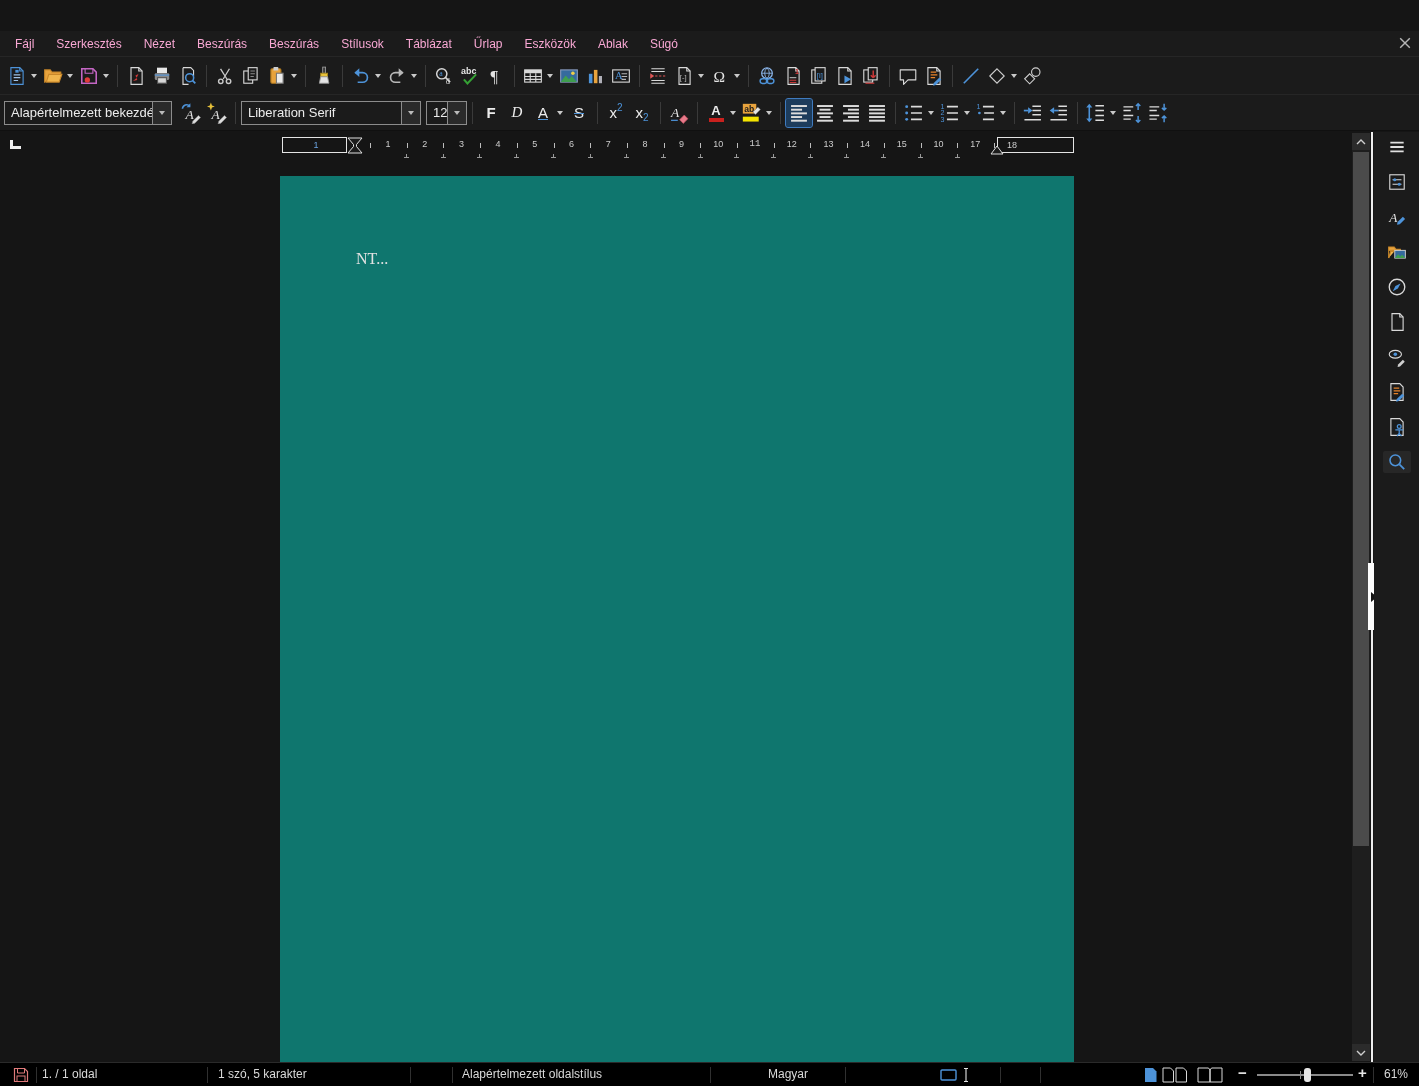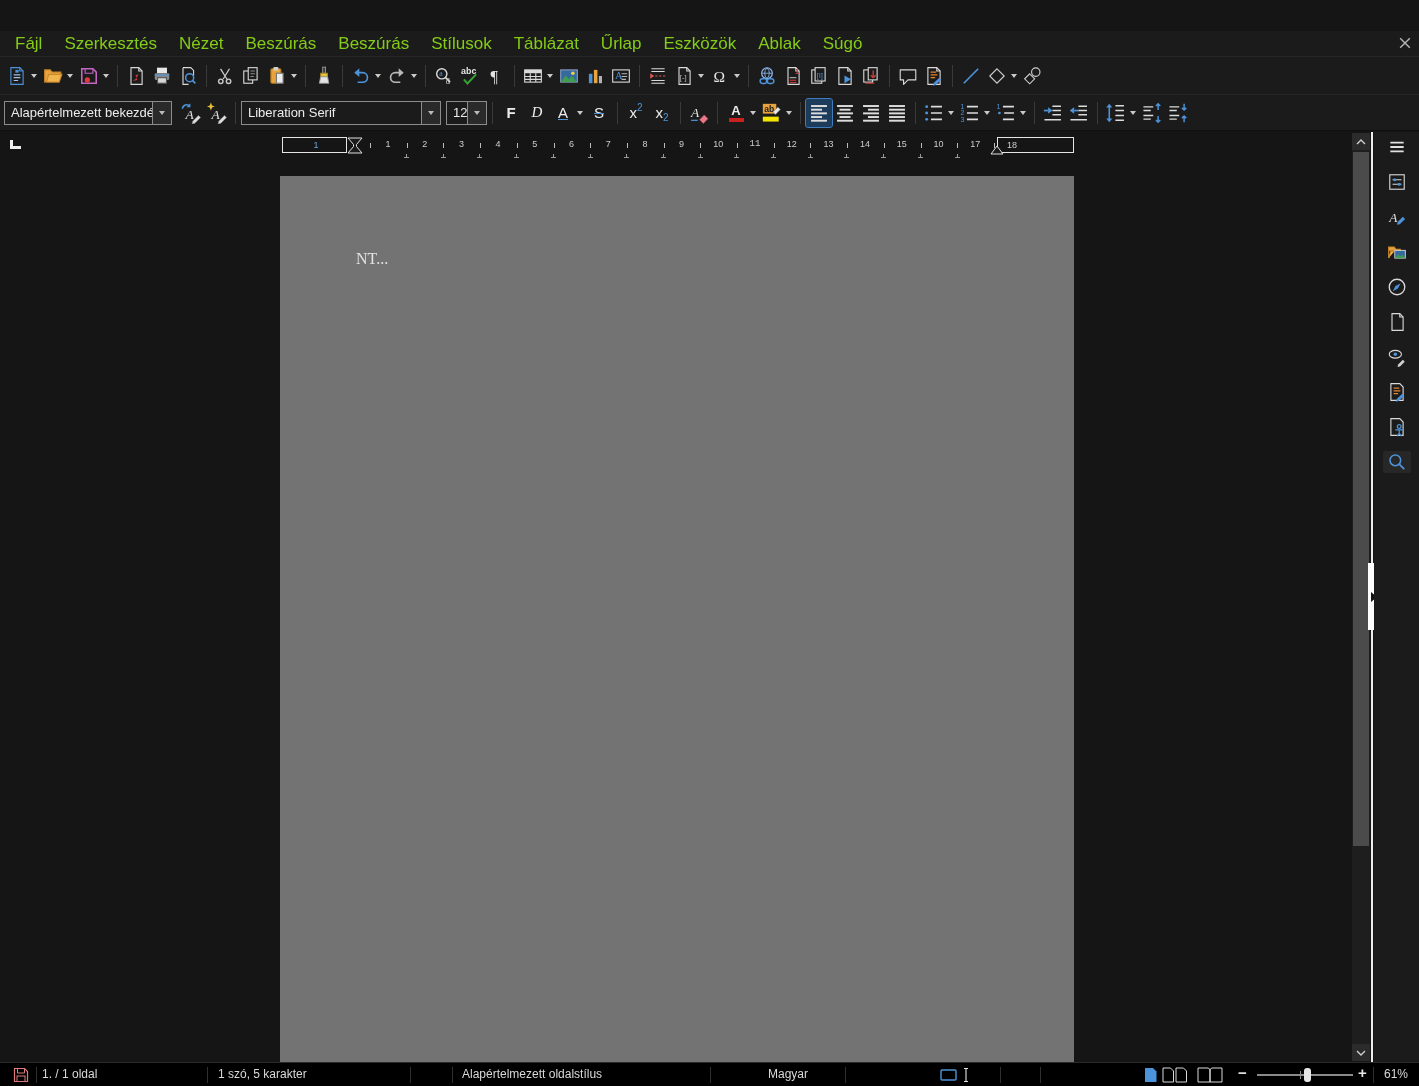--- a/index.html
+++ b/index.html
@@ -6,21 +6,21 @@
   .app{position:relative;width:1419px;height:1086px;background:#151515;overflow:hidden;
        font-family:"Liberation Sans","DejaVu Sans",sans-serif;color:#ddd;}
   
   .titlebar{position:absolute;top:0;left:0;width:100%;height:31px;background:#060606;display:flex;align-items:center;}
   .title-ic{margin-left:8px;}
   .title-text{margin-left:8px;font-size:13px;color:#ececec;}
   .winbtns{margin-left:auto;display:flex;height:31px;}
   .winbtn{width:46px;height:31px;display:flex;align-items:center;justify-content:center;}
   
   .menubar{position:absolute;top:31px;left:0;width:100%;height:25px;background:#1b1b1b;display:flex;align-items:center;padding-left:4px;box-sizing:border-box;}
-  .mitem{padding:3px 11px;font-size:17px;color:#84cc16;text-align:right;}
+  .mitem{padding:3px 11px;font-size:12px;color:#f9a8d4;text-align:right;}
   .menu-close{position:absolute;right:8px;top:6px;}
   
   .tbar{position:absolute;left:0;width:100%;background:#1b1b1b;display:flex;align-items:center;padding:0 4px;box-sizing:border-box;}
   .tb1{top:56px;height:38px;border-top:1px solid #262626;}
   .tb2{top:94px;height:37px;border-top:1px solid #262626;border-bottom:1px solid #101010;}
   .ib{height:28px;min-width:26px;display:flex;align-items:center;justify-content:center;border-radius:2px;}
   .car{width:0;height:0;border-left:3.5px solid transparent;border-right:3.5px solid transparent;border-top:4px solid #c9c9c9;margin:0 3px 0 1px;}
   .sep{width:1px;height:22px;background:#3a3a3a;margin:0 5px;flex:0 0 1px;}
   svg{display:block;}
   
@@ -36,21 +36,21 @@
   
   .workspace{position:absolute;top:132px;left:0;width:1419px;height:930px;background:#151515;}
   .corner-tab{position:absolute;left:10px;top:8px;width:11px;height:9px;border-left:3px solid #efefef;border-bottom:3px solid #efefef;box-sizing:border-box;}
   .ruler{position:absolute;left:282px;top:5px;width:792px;height:17px;}
   .rbox{position:absolute;top:0;height:16px;border:1px solid #e4e4e4;box-sizing:border-box;}
   .rnum{position:absolute;top:2px;width:20px;text-align:center;font-size:9px;color:#cdcdcd;}
   .rtick{position:absolute;top:6px;width:1px;height:5px;background:#bdbdbd;}
   .rtab{position:absolute;bottom:-4px;width:5px;height:4px;}
   .rtab::before{content:"";position:absolute;left:2px;top:0;width:1px;height:3px;background:#9a9a9a;}
   .rtab::after{content:"";position:absolute;left:0;bottom:0;width:100%;height:1px;background:#9a9a9a;}
-  .page{position:absolute;left:280px;top:44px;width:794px;height:886px;background:#737373;}
+  .page{position:absolute;left:280px;top:44px;width:794px;height:886px;background:#0f766e;}
   .doc-text{position:absolute;left:76px;top:74px;font-family:"Liberation Serif","DejaVu Serif",serif;font-size:16px;color:#e2e2e2;}
   
   .vscroll{position:absolute;left:1352px;top:1px;width:18px;height:928px;background:#1e1e1e;}
   .varrow{position:absolute;left:0;width:18px;height:17px;background:#2b2b2b;display:flex;align-items:center;justify-content:center;}
   .vthumb{position:absolute;left:1px;top:19px;width:16px;height:694px;background:#4b4b4b;}
   .vdivider{position:absolute;left:1371px;top:0;width:2px;height:930px;background:#ededed;}
   .sb-handle{position:absolute;left:1368px;top:431px;width:12px;height:67px;background:#fdfdfd;display:flex;align-items:center;justify-content:center;}
   .sb-handle .tri{width:0;height:0;border-top:5px solid transparent;border-bottom:5px solid transparent;border-left:6px solid #141414;}
   .sidebar{position:absolute;left:1374px;top:0;width:45px;height:930px;background:#1b1b1b;display:flex;flex-direction:column;align-items:center;padding-top:4px;box-sizing:border-box;gap:13px;}
   .sbi{width:28px;height:22px;display:flex;align-items:center;justify-content:center;border-radius:2px;}
@@ -347,21 +347,21 @@
         </svg>
       </div>
     <div class="ib">
         <svg width="22" height="22" viewBox="0 0 18 18">
           <path d="M4 0.5l.9 2.3 2.3.9-2.3.9L4 6.9l-.9-2.3L.8 3.7l2.3-.9z" fill="#e8c23a"></path>
           <text x="4.5" y="14" font-size="11" font-style="italic" font-family="serif" fill="#e4e4e4">A</text>
           <path d="M10.5 15.6l4.6-4.6 1.7 1.7-4.6 4.6-2.3.6z" fill="#dcdcdc" stroke="#888" stroke-width="0.5"></path>
         </svg>
       </div>
     <div class="sep"></div>
-    <div class="combo" style="width:200px">
+    <div class="combo" style="width:180px">
       <span class="cval">Liberation Serif</span>
       <span class="cbtn">
           <span class="car"></span>
         </span>
     </div>
     <div class="combo" style="width:41px;margin-left:5px">
       <span class="cval">12 pt</span>
       <span class="cbtn">
           <span class="car"></span>
         </span>

